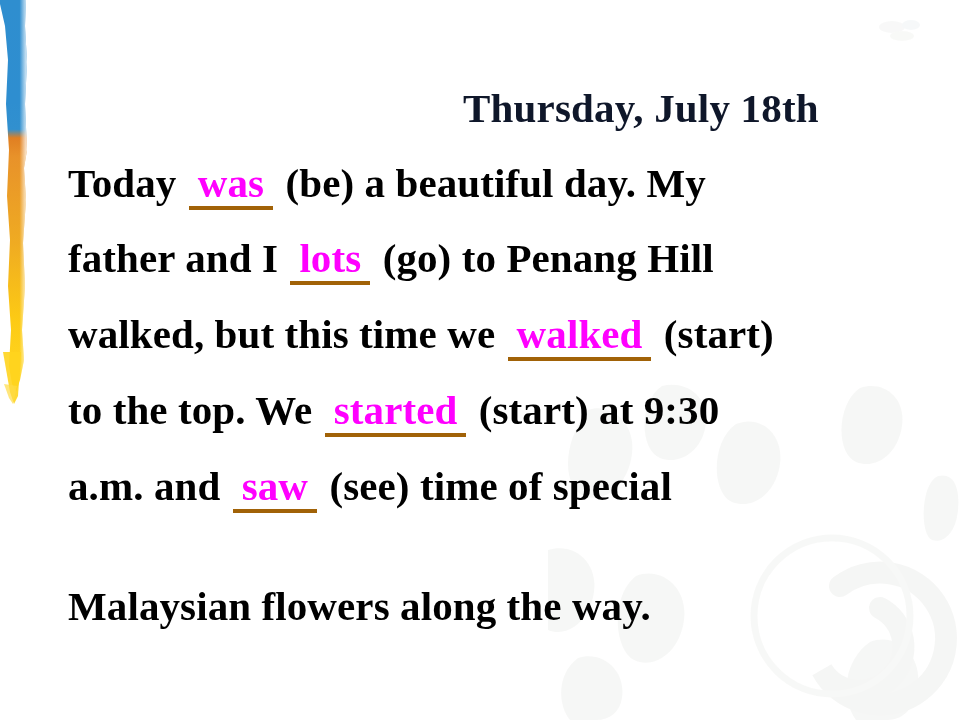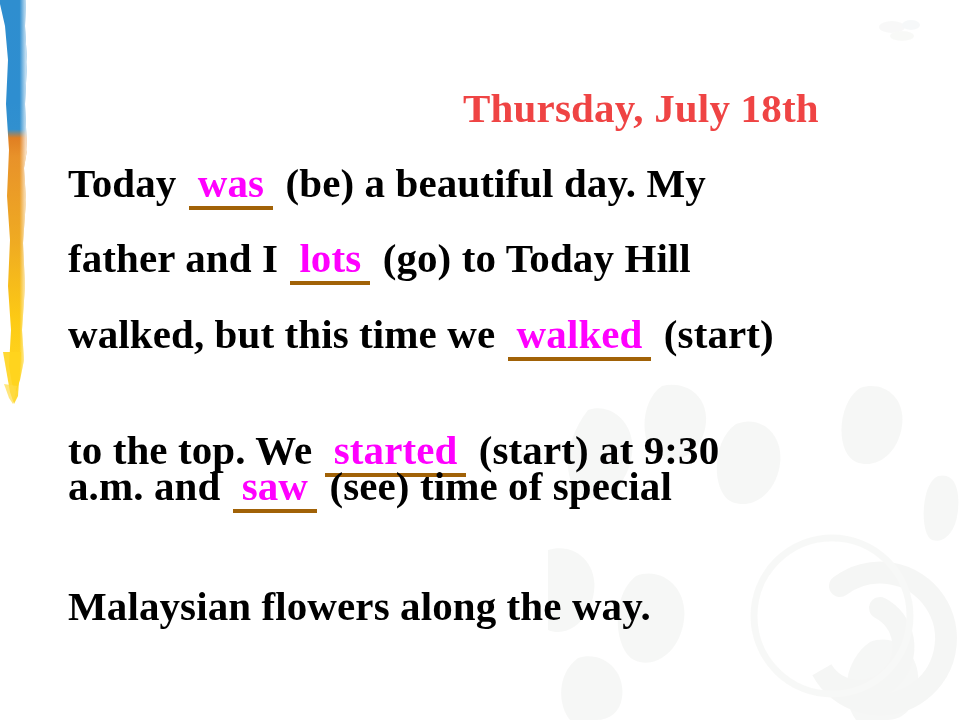--- a/index.html
+++ b/index.html
@@ -55,21 +55,21 @@
     height: 720px;
   }
 
   .title-line {
     position: absolute;
     left: 68px;
     top: 84px;
     width: 860px;
     font-size: 41px;
     font-weight: bold;
-    color: #ef4444;
+    color: #0f172a;
     letter-spacing: 0.2px;
     white-space: nowrap;
   }
   .title-indent {
     display: inline-block;
     width: 395px;
   }
 
   .body-line {
     position: absolute;
@@ -77,21 +77,21 @@
     width: 890px;
     font-size: 41px;
     font-weight: bold;
     color: #000000;
     white-space: nowrap;
     letter-spacing: 0.1px;
   }
   .l1 { top: 159px; }
   .l2 { top: 234px; }
   .l3 { top: 310px; }
-  .l4 { top: 386px; margin-top: 40px; }
+  .l4 { top: 386px; }
   .l5 { top: 462px; }
   .l6 { top: 538px; margin-top: 44px; }
 
   
   .blank {
     display: inline-block;
     position: relative;
     color: #ff00ff;
     border-bottom: 4px solid #a16207;
     padding: 0 9px 1px 9px;
@@ -172,21 +172,21 @@
 
     <div class="title-line">
       <span class="title-indent"></span><span>Thursday, July 18th</span>
     </div>
 
     <div class="body-line l1">
       <span>Today </span><span class="blank">was</span><span> (be) a beautiful day. My</span>
     </div>
 
     <div class="body-line l2">
-      <span>father and I </span><span class="blank">lots</span><span> (go) to Today Hill</span>
+      <span>father and I </span><span class="blank">lots</span><span> (go) to Penang Hill</span>
     </div>
 
     <div class="body-line l3">
       <span>walked, but this time we </span><span class="blank">walked</span><span> (start)</span>
     </div>
 
     <div class="body-line l4">
       <span>to the top. We </span><span class="blank">started</span><span> (start) at 9:30</span>
     </div>
 

